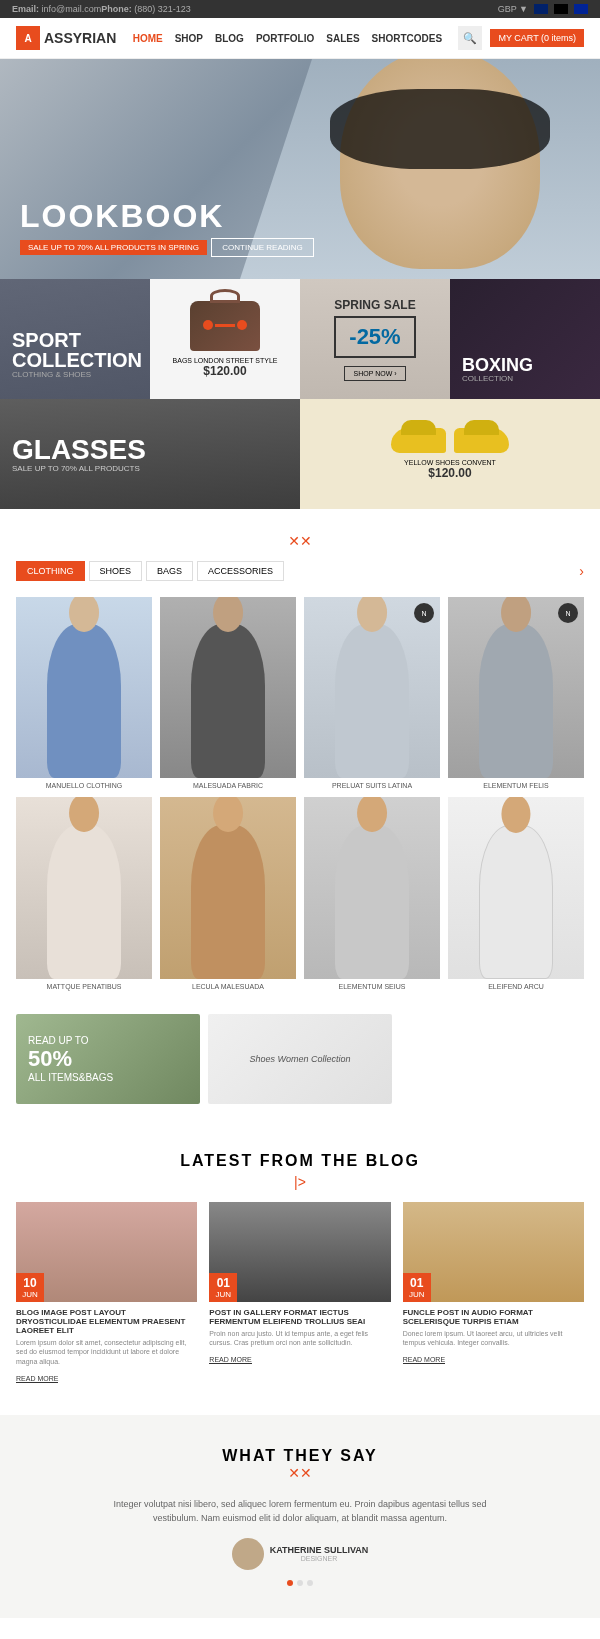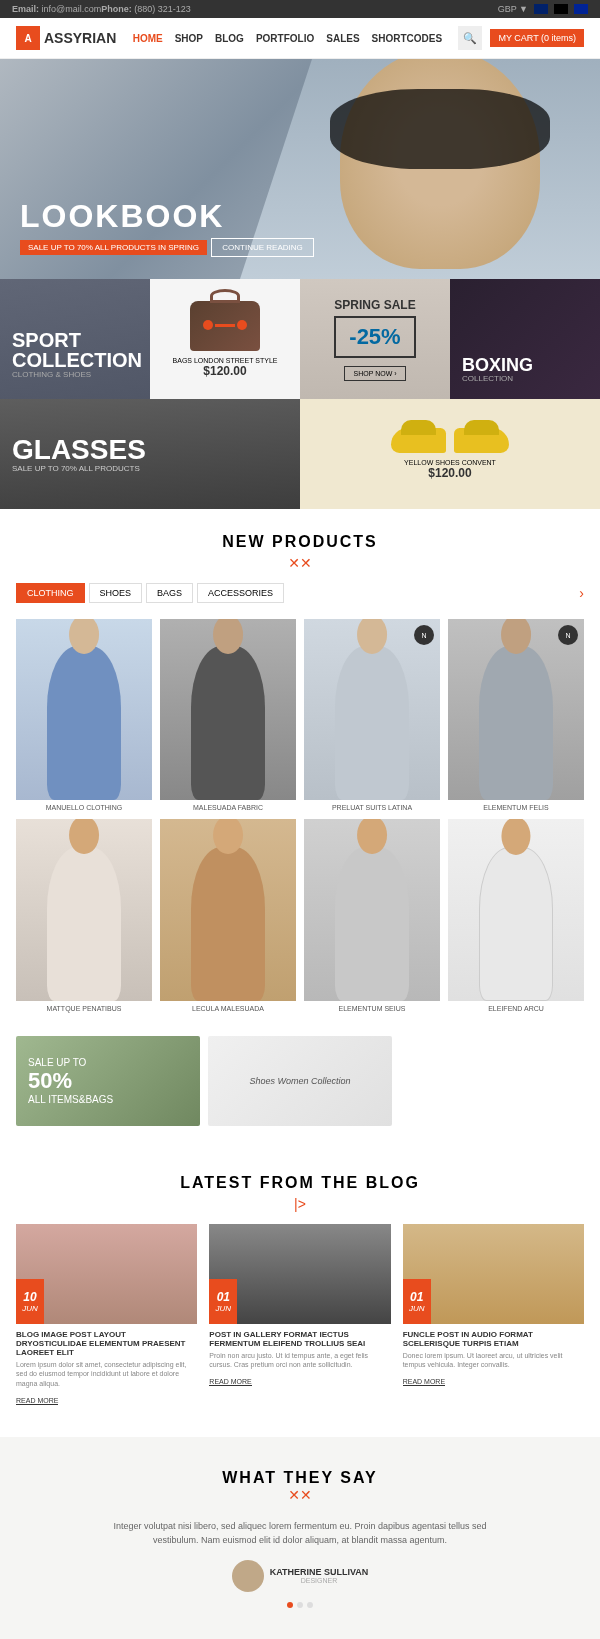--- a/index.html
+++ b/index.html
@@ -469,24 +469,23 @@
       height: 100px;
       position: relative;
       overflow: hidden;
     }
     .blog-date {
       position: absolute;
       bottom: 0; left: 0;
       background: #e84c1e;
       color: #fff;
       font-size: 8px;
-      padding: 11px 6px;
+      padding: 3px 6px;
       text-align: center;
       min-width: 28px;
-      font-style: italic;
     }
     .blog-date-num { font-size: 12px; font-weight: bold; display: block; }
     .blog-content { padding: 6px 0; }
     .blog-title {
       font-size: 8px;
       font-weight: 700;
       text-transform: uppercase;
       color: #333;
       margin-bottom: 3px;
     }
@@ -690,21 +689,20 @@
     <div class="shoes-visual">
       <div class="shoe"></div>
       <div class="shoe" style="transform:scaleX(-1);"></div>
     </div>
     <div class="shoe-name">YELLOW SHOES CONVENT</div>
     <div class="shoe-price">$120.00</div>
   </div>
 </div>
 
 <div class="section">
-  <div class="section-title">NEW PRODUCTS</div>
   <div class="section-divider">✕✕</div>
   <div class="tabs">
     <button class="tab active">CLOTHING</button>
     <button class="tab">SHOES</button>
     <button class="tab">BAGS</button>
     <button class="tab">ACCESSORIES</button>
     <span class="tab-arrow">›</span>
   </div>
   <div class="products-grid">
 
@@ -790,21 +788,21 @@
         </div>
       </div>
       <div class="product-name">ELEIFEND ARCU</div>
     </div>
   </div>
 </div>
 
 <div class="promo-banners">
   <div class="promo-banner banner-sale">
     <div class="banner-sale-text">
-      <div>SALE UP TO</div>
+      <div>READ UP TO</div>
       <div class="banner-sale-pct">50%</div>
       <div>ALL ITEMS&amp;BAGS</div>
     </div>
   </div>
   <div class="promo-banner banner-shoes">
     <div style="font-size:9px; color:#555; text-align:center; font-style:italic; width:100%;">Shoes Women Collection</div>
   </div>
 </div>
 
 <div class="section">

